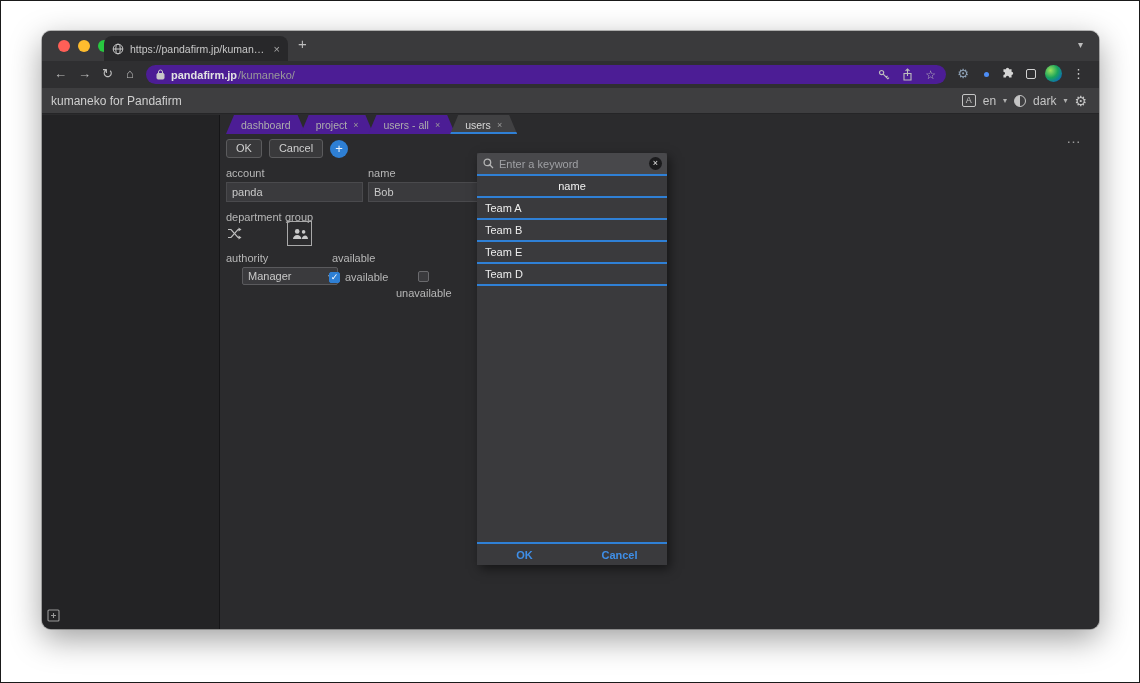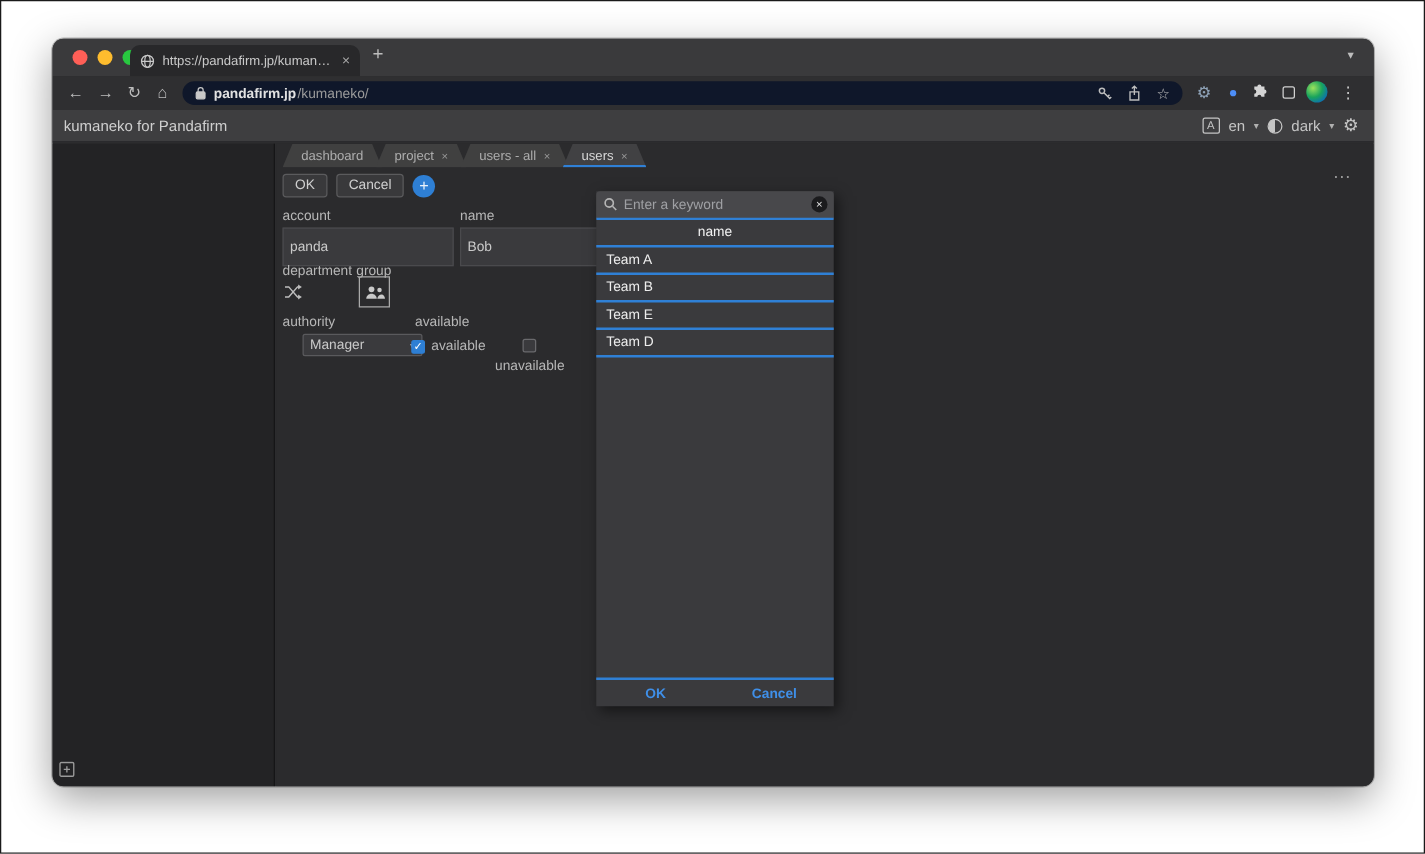--- a/index.html
+++ b/index.html
@@ -30,21 +30,21 @@
   .btab .ttl { font-size:10.5px; white-space:nowrap; overflow:hidden; text-overflow:ellipsis; flex:1; }
   .btab .x  { font-size:11px; color:#a9a9a9; cursor:default; }
   .newtab { position:absolute; left:256px; top:4px; font-size:15px; color:#bdbdbd; }
   .strip-chev { position:absolute; right:16px; top:8px; font-size:10px; color:#bdbdbd; }
 
   
   .navbar { position:absolute; left:0; top:30px; right:0; height:27px; background:#2f2f31; }
   .nav-ic { position:absolute; top:5px; font-size:13px; color:#bdbdbd; }
   .addr {
     position:absolute; left:104px; top:4px; width:800px; height:19px;
-    background:#0f172a; border-radius:10px; display:flex; align-items:center;
+    background:#4c1d95; border-radius:10px; display:flex; align-items:center;
     padding:0 10px; gap:6px;
   }
   .addr .host { font-size:11px; color:#e2e2e2; font-weight:bold; }
   .addr .path { font-size:11px; color:#9a9a9a; }
   .ext-ic { position:absolute; top:5px; font-size:12px; color:#c9c9c9; }
   .blue-dot { position:absolute; right:110px; top:11px; width:5px; height:5px; border-radius:50%; background:#4d8ef7; }
   .sq-ic { position:absolute; right:63px; top:8px; width:10px; height:10px; border:1.5px solid #d2d2d2; border-radius:2px; }
   .avatar { position:absolute; right:37px; top:4px; width:17px; height:17px; border-radius:50%;
     background:radial-gradient(circle at 32% 32%, #9be15d, #19a45c 45%, #0c6db5 80%, #084d86); }
   .dots { position:absolute; right:14px; top:5px; font-size:13px; color:#c9c9c9; }
@@ -69,42 +69,42 @@
     background:#232325; border-right:1px solid #151517;
   }
   .side-bottom { position:absolute; left:5px; bottom:7px; }
   .main { position:absolute; left:179px; top:84px; right:0; bottom:0; background:#2b2b2d; }
 
   
   .tabbar { position:absolute; left:5px; top:0; height:19px; display:flex; }
   .atab {
     height:19px; display:inline-flex; align-items:center; gap:6px; padding:0 15px;
     clip-path:polygon(8px 0, calc(100% - 8px) 0, 100% 100%, 0 100%);
-    background:#404040; color:#adadad; font-size:10.5px; margin-right:-5px; white-space:nowrap;
+    background:#4c1d95; color:#adadad; font-size:10.5px; margin-right:-5px; white-space:nowrap;
   }
   .atab .x { font-size:9px; color:#9a9a9a; }
   .atab.active { background:#414143; color:#d8d8d8; box-shadow:inset 0 -2px 0 #2f80d6; }
 
   .ellipsis { position:absolute; right:16px; top:14px; color:#9a9a9a; font-size:15px; letter-spacing:2px; }
 
   
   .toolbar { position:absolute; left:5px; top:24px; display:flex; align-items:center; gap:7px; }
   .btn {
     background:#39393b; border:1px solid #5b5b5d; border-radius:3px; color:#cfcfcf;
     font-size:11px; padding:2px 9px; line-height:13px;
   }
   .addbtn {
     width:18px; height:18px; border-radius:50%; background:#2e7fd4; color:#eaf2fb;
     font-size:13px; display:flex; align-items:center; justify-content:center; line-height:1;
   }
 
   
   .flabel { position:absolute; font-size:11px; color:#b7b7b7; }
   .finput {
-    position:absolute; height:31px; background:#3a3a3d; border:1px solid #4a4a4d;
+    position:absolute; height:20px; background:#3a3a3d; border:1px solid #4a4a4d;
     color:#c9c9c9; font-size:11px; padding:0 5px; font-family:inherit;
   }
   .icon-plain { position:absolute; }
   .icon-btn {
     position:absolute; width:25px; height:25px; border:1px solid #a9a9a9; background:transparent;
     display:flex; align-items:center; justify-content:center;
   }
   .select {
     position:absolute; height:18px; background:#3a3a3d; border:1px solid #5a5a5d; border-radius:2px;
     display:flex; align-items:center; font-size:11px; color:#c9c9c9; padding:0 5px; width:96px;

